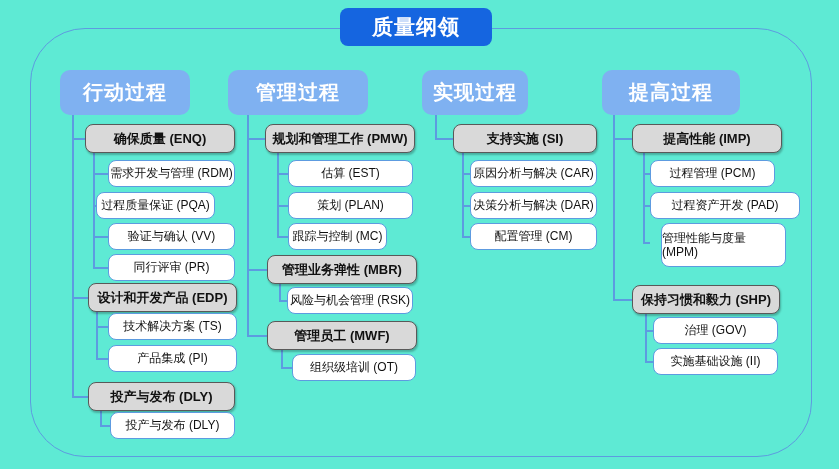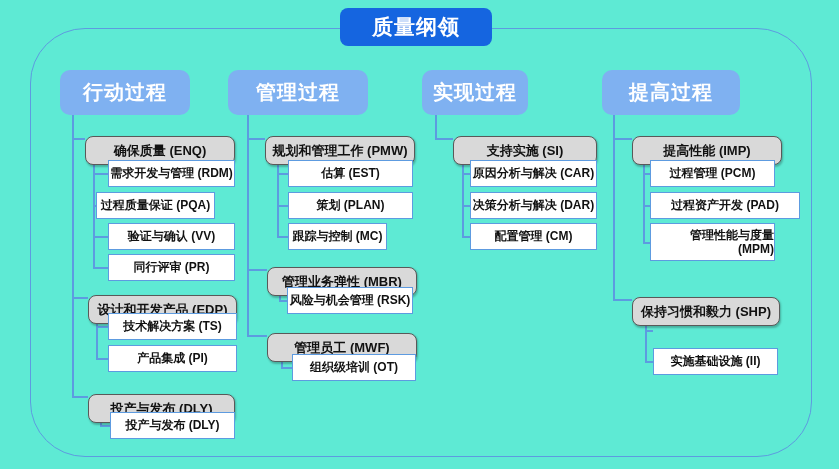--- a/index.html
+++ b/index.html
@@ -16,26 +16,26 @@
   .title{position:absolute;left:340px;top:8px;width:152px;height:38px;
     background:var(--title-bg);border-radius:8px;color:#fff;font-weight:bold;font-size:21px;
     display:flex;align-items:center;justify-content:center;z-index:3;letter-spacing:1px;}
   .header{position:absolute;height:45px;background:var(--header-bg);border-radius:10px;
     color:#fff;font-weight:bold;font-size:20px;letter-spacing:1px;
     display:flex;align-items:center;justify-content:center;z-index:2;}
   .gbox{position:absolute;height:29px;background:var(--gray-fill);
     border:1.5px solid var(--gray-border);border-radius:8px;box-sizing:border-box;
     display:flex;align-items:center;justify-content:center;
     font-weight:bold;font-size:13px;white-space:nowrap;z-index:2;
-    box-shadow:1px 1.5px 2px rgba(0,0,0,0.25);margin-top:12px;}
+    box-shadow:1px 1.5px 2px rgba(0,0,0,0.25);}
   .wbox{position:absolute;height:27px;background:#ffffff;
-    border:1.5px solid var(--line-blue);border-radius:0;box-sizing:border-box;
+    border:1.5px solid var(--line-blue);border-radius:8px;box-sizing:border-box;
     display:flex;align-items:center;justify-content:center;
-    font-weight:bold;font-size:12px;white-space:nowrap;z-index:2;}
-  .wbox.wrap{white-space:normal;text-align:right;line-height:1.2;height:38px;}
+    font-weight:normal;font-size:12px;white-space:nowrap;z-index:2;}
+  .wbox.wrap{white-space:normal;text-align:left;line-height:1.2;height:44px;margin-left:11px;}
   .v{position:absolute;width:1.5px;background:var(--line-blue);z-index:1;}
   .h{position:absolute;height:1.5px;background:var(--line-blue);z-index:1;}
 </style>
 </head>
 <body>
 
 <div id="canvas">
   <div class="frame"></div>
   <div class="title">质量纲领</div>
 
@@ -112,14 +112,15 @@
   <div class="wbox" style="left:470px;top:192px;width:127px">决策分析与解决 (DAR)</div>
   <div class="wbox" style="left:470px;top:160px;width:127px">原因分析与解决 (CAR)</div>
   <div class="wbox" style="left:470px;top:223px;width:127px">配置管理 (CM)</div>
 
   <div class="header" style="left:602px;top:70px;width:138px">提高过程</div>
   <div class="gbox" style="left:632px;top:124px;width:150px">提高性能 (IMP)</div>
   <div class="wbox" style="left:650px;top:160px;width:125px">过程管理 (PCM)</div>
   <div class="wbox" style="left:650px;top:192px;width:150px">过程资产开发 (PAD)</div>
   <div class="wbox wrap" style="left:650px;top:223px;width:125px">管理性能与度量 (MPM)</div>
   <div class="gbox" style="left:632px;top:285px;width:148px">保持习惯和毅力 (SHP)</div>
+  <div class="wbox" style="left:653px;top:317px;width:125px">治理 (GOV)</div>
   <div class="wbox" style="left:653px;top:348px;width:125px">实施基础设施 (II)</div>
 </div>
 
 </body></html>

